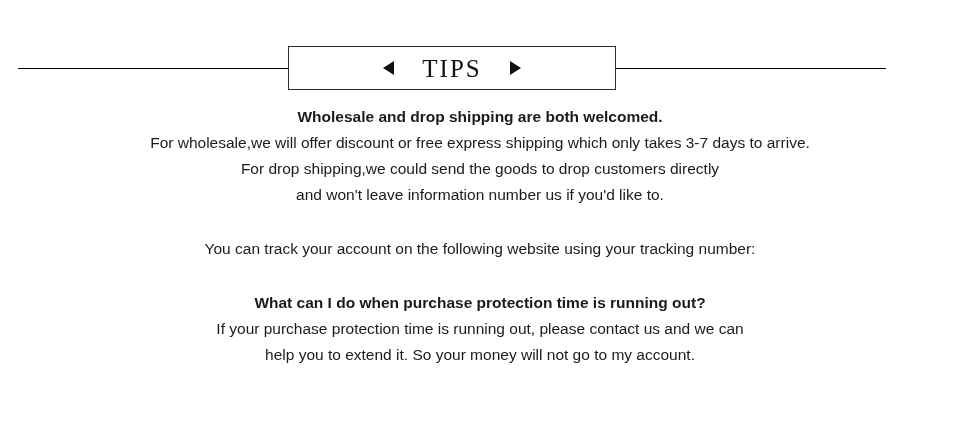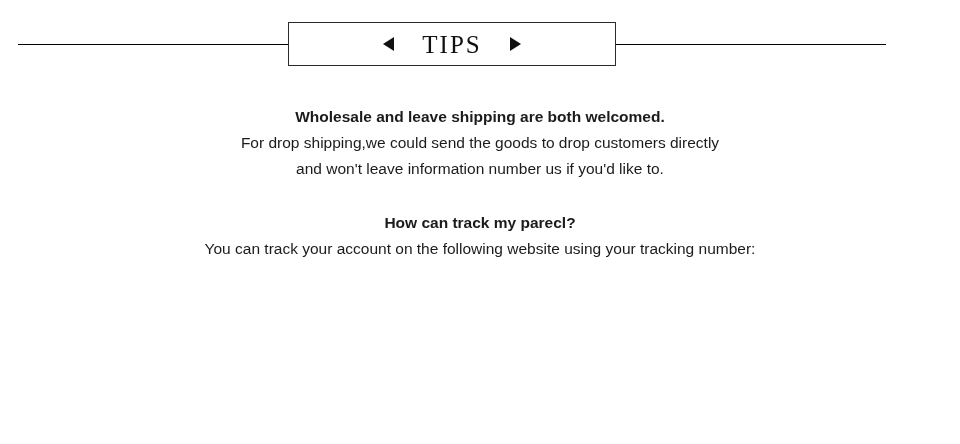--- a/index.html
+++ b/index.html
@@ -17,21 +17,21 @@
   .page {
     position: relative;
     width: 960px;
     height: 444px;
     box-sizing: border-box;
   }
 
   
   .banner {
     position: absolute;
-    top: 20px;
+    top: 44px;
     left: 0;
     width: 904px;
     height: 48px;
     display: flex;
     align-items: center;
     justify-content: center;
   }
   .rule {
     flex: 1 1 auto;
     height: 0;
@@ -112,25 +112,30 @@
       <span class="tri tri-left"></span>
       <span class="tips-title">TIPS</span>
       <span class="tri tri-right"></span>
     </div>
     <div class="rule right"></div>
   </div>
 
   <div class="content">
 
     <div class="block">
-      <div class="line bold">Wholesale and leave shipping are both welcomed.</div>
+      <div class="line bold">Wholesale and drop shipping are both welcomed.</div>
+      <div class="line">For wholesale,we will offer discount or free express shipping which only takes 3-7 days to arrive.</div>
       <div class="line">For drop shipping,we could send the goods to drop customers directly</div>
       <div class="line">and won't leave information number us if you'd like to.</div>
     </div>
 
     <div class="block">
-      <div class="line heading">How can track my parecl?</div>
       <div class="line">You can track your account on the following website using your tracking number:</div>
     </div>
 
+    <div class="block">
+      <div class="line heading">What can I do when purchase protection time is running out?</div>
+      <div class="line">If your purchase protection time is running out, please contact us and we can</div>
+      <div class="line">help you to extend it. So your money will not go to my account.</div>
+    </div>
 
   </div>
 </div>
 
 </body></html>

